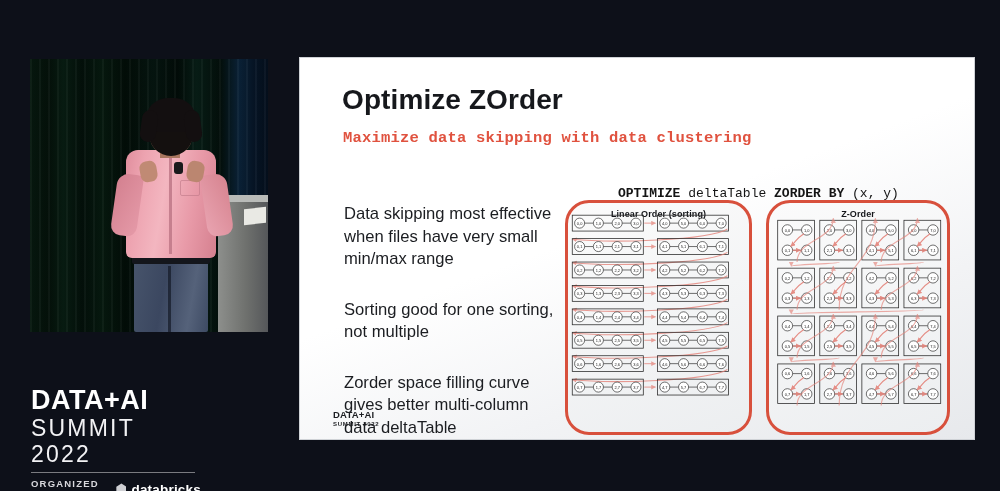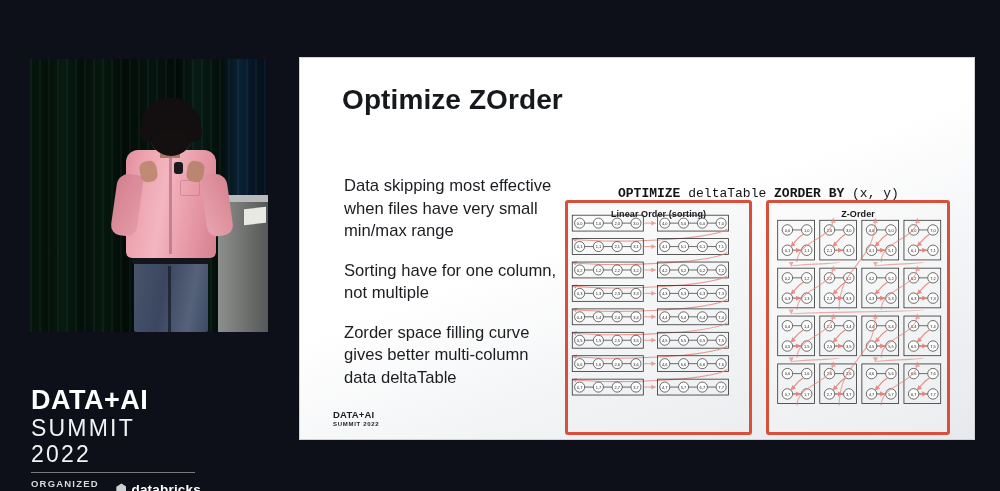--- a/index.html
+++ b/index.html
@@ -184,34 +184,34 @@
   }
   #slide-subtitle {
     position:absolute; left:43px; top:71px;
     font-family:"Liberation Mono","DejaVu Sans Mono",monospace;
     font-size: 15.5px; font-weight: 700; color:#e0523f; letter-spacing:.2px;
   }
   #body-copy {
     position:absolute; left:44px; top:117px; width:218px;
     font-size: 16.6px; line-height: 1.36; color:#1b1d21;
   }
-  #body-copy p { margin-bottom: 17px; }
+  #body-copy p { margin-bottom: 17px; margin-top: 28px; }
   #body-copy p:last-child { margin-bottom:0; }
 
   #code-line {
     position:absolute; left:318px; top:128px;
     font-family:"Liberation Mono","DejaVu Sans Mono",monospace;
     font-size: 13px; color:#141414; white-space:pre;
   }
   #code-line .kw { font-weight:700; }
 
   .diagram-box {
     position:absolute;
     border: 3px solid #d8503c;
-    border-radius: 3px;
+    border-radius: 24px;
     background: linear-gradient(160deg,#fbfbfb,#eceef0);
   }
   #box-linear { left: 265px; top: 142px; width: 187px; height: 235px; }
   #box-zorder { left: 466px; top: 142px; width: 184px; height: 235px; }
   .diagram-title {
     position:absolute; left:0; right:0; top:6px;
     text-align:center; font-size:9px; font-weight:700; color:#14161a;
     letter-spacing:.1px;
   }
   .diagram-svg { position:absolute; left:0; top:0; width:100%; height:100%; }
@@ -260,24 +260,25 @@
     <div class="l3">
       <span>ORGANIZED BY</span>
       <span class="db-mark"></span>
       <span class="brand">databricks</span>
     </div>
   </div>
 
   <div id="slide">
 
     <div id="slide-title">Optimize ZOrder</div>
+    <div id="slide-subtitle">Maximize data skipping with data clustering</div>
 
     <div id="body-copy">
       <p>Data skipping most effective when files have very small min/max range</p>
-      <p>Sorting have for one column, not multiple</p>
+      <p>Sorting good for one sorting, not multiple</p>
       <p>Zorder space filling curve gives better multi-column data deltaTable</p>
     </div>
 
     <div id="code-line"><span class="kw">OPTIMIZE</span><span> deltaTable </span><span class="kw">ZORDER BY</span><span> (x, y)</span></div>
 
     <div class="diagram-box" id="box-linear">
       <div class="diagram-title">Linear Order (sorting)</div>
       <svg class="diagram-svg" id="svg-linear" viewBox="0 0 187 235">
           <defs>
             <marker id="ah" markerWidth="5" markerHeight="5" refX="4" refY="2.2" orient="auto">

